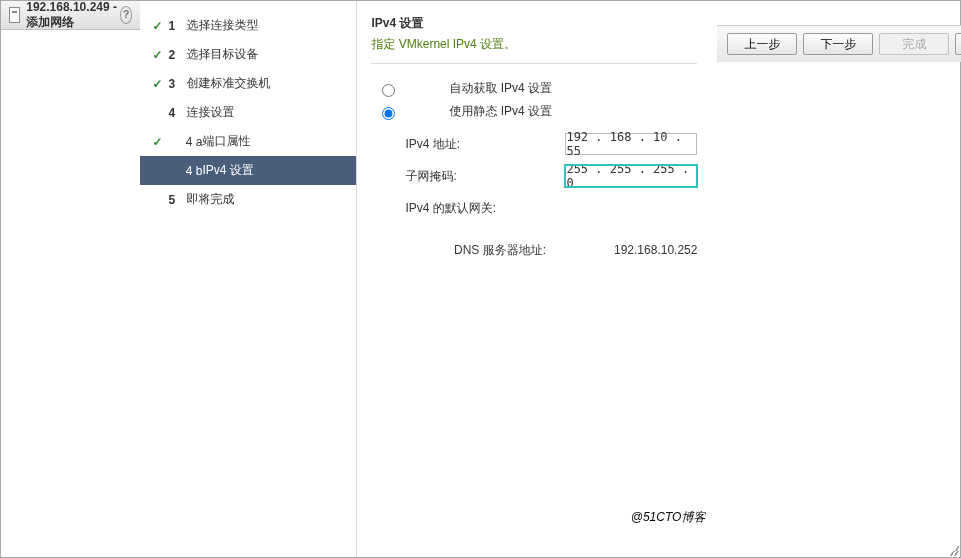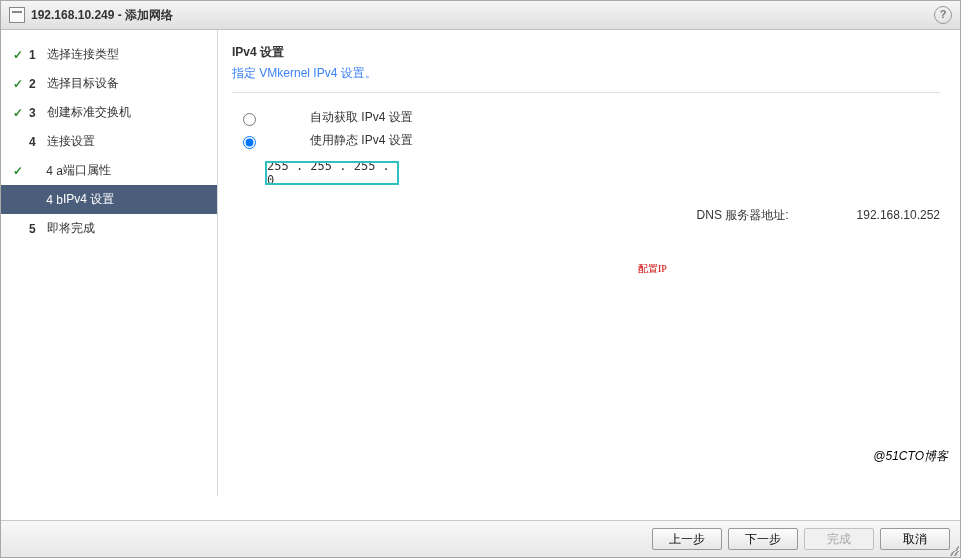--- a/index.html
+++ b/index.html
@@ -12,21 +12,21 @@
     color: #333;
     background: #fff;
     overflow: hidden;
   }
   .window {
     width: 961px;
     height: 558px;
     border: 1px solid #a8a8a8;
     box-sizing: border-box;
     display: flex;
-    flex-direction: column;
+    flex-direction: row;
     background: #fff;
   }
   .titlebar {
     height: 28px;
     background: linear-gradient(#f5f5f5, #e0e0e0);
     border-bottom: 1px solid #c0c0c0;
     display: flex;
     align-items: center;
     padding: 0 8px;
     font-weight: bold;
@@ -113,21 +113,21 @@
     padding: 14px 20px 10px 14px;
     position: relative;
     overflow: hidden;
   }
   .content-title {
     font-weight: bold;
     color: #333;
     margin-bottom: 4px;
   }
   .content-sub {
-    color: #3b82f6;
+    color: #4d7c0f;
     margin-bottom: 10px;
   }
   hr.sep {
     border: none;
     border-top: 1px solid #ddd;
     margin: 0 0 16px 0;
   }
   .radio-row {
     display: flex;
     align-items: center;
@@ -283,21 +283,30 @@
         <input type="radio" name="ipv4mode" style="">
         <span>自动获取 IPv4 设置</span>
       </label>
       <label class="radio-row">
         <input type="radio" name="ipv4mode" checked="" style="">
         <span>使用静态 IPv4 设置</span>
       </label>
 
       <div class="form-block">
         <div class="form-row">
+          <span class="form-label">IPv4 地址:</span>
+          <span class="ip-input">192 . 168 .  10 .  55</span>
+        </div>
+        <div class="form-row">
+          <span class="form-label">子网掩码:</span>
           <span class="ip-input focused">255 . 255 . 255 .  0</span>
+        </div>
+        <div class="form-row">
+          <span class="form-label">IPv4 的默认网关:</span>
+          <span class="static-val"></span>
         </div>
         <div class="form-row" style="margin-top:14px;justify-content:flex-end;">
           <span class="form-label">DNS 服务器地址:</span>
           <span class="static-val">192.168.10.252</span>
         </div>
       </div>
 
       <div class="annotation">配置IP</div>
 
       <div class="watermark">@51CTO博客</div>

